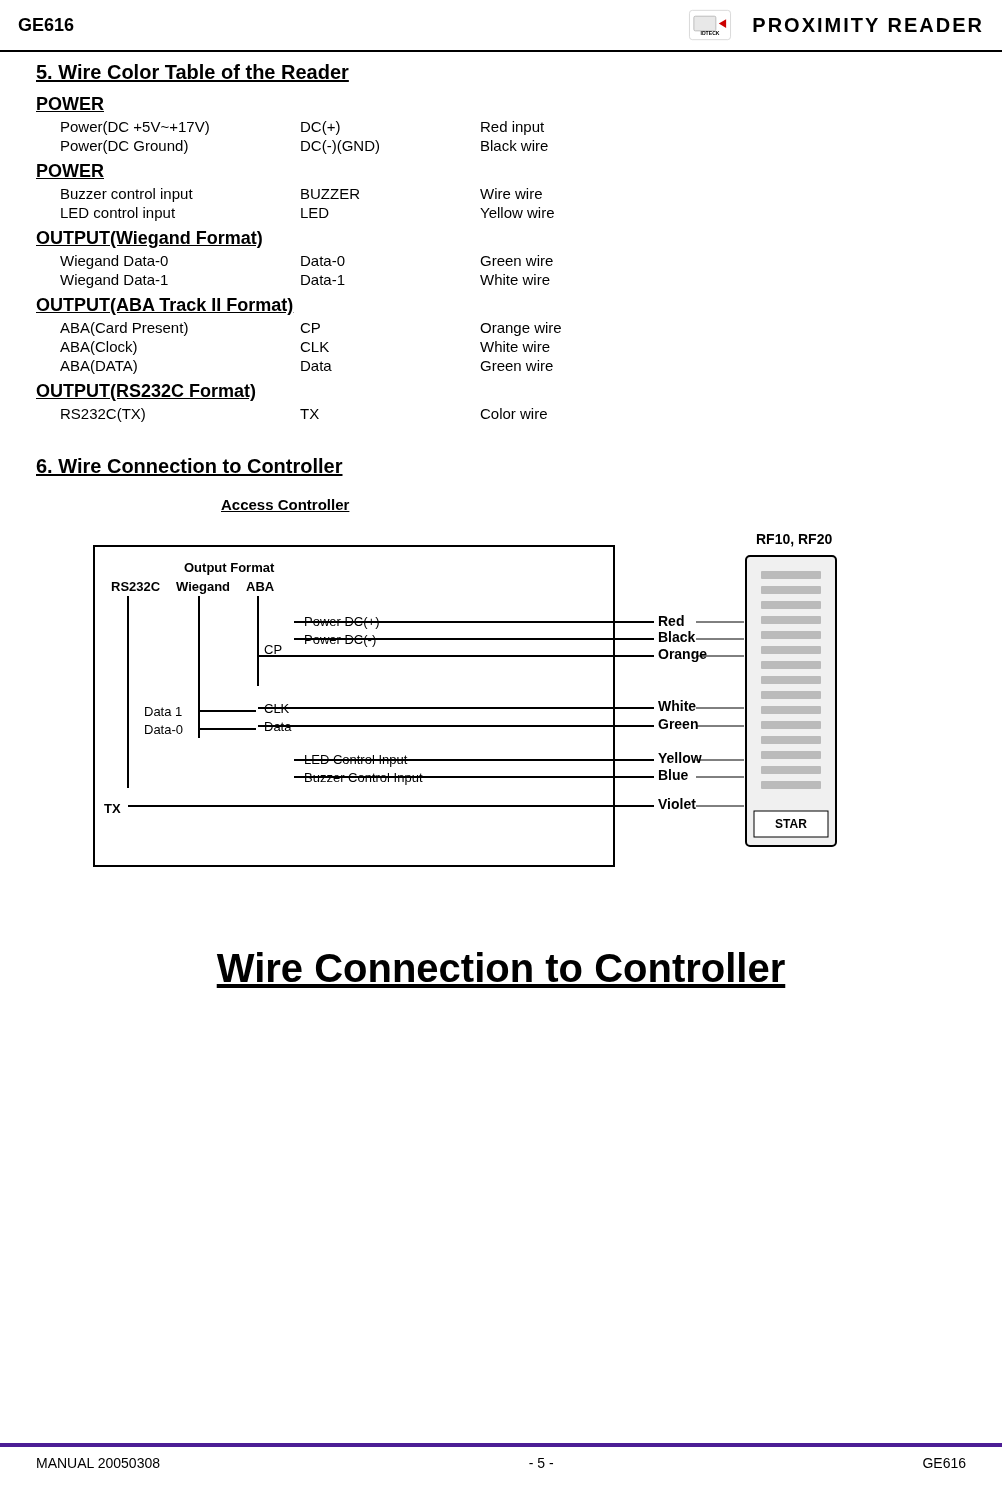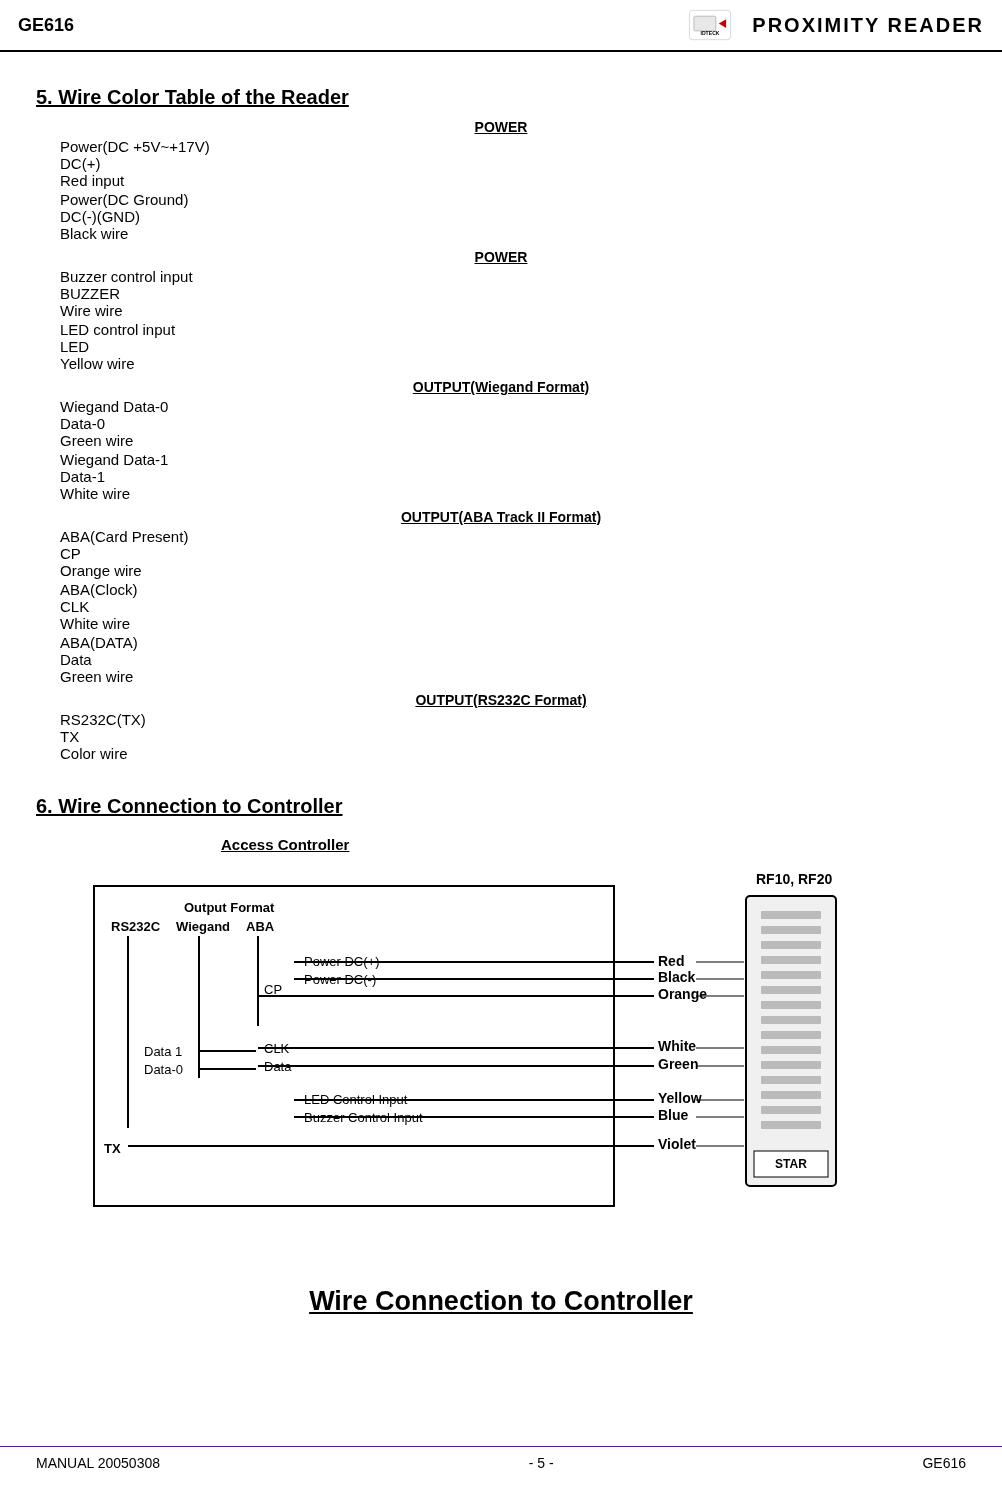--- a/index.html
+++ b/index.html
@@ -35,41 +35,39 @@
       height: 38px;
     }
     .header-title {
       font-size: 20px;
       font-weight: bold;
       letter-spacing: 2px;
     }
 
     
     .content {
-      padding: 34px 36px 18px 36px;
+      padding: 9px 36px 18px 36px;
     }
 
     .section-title {
       font-size: 20px;
       font-weight: bold;
       text-decoration: underline;
       margin-bottom: 10px;
     }
     .category-row {
       font-weight: bold;
       text-decoration: underline;
       margin-top: 6px;
       margin-bottom: 2px;
-      font-size: 14px;
-      text-align: center;
+      font-size: 18px;
     }
     .wire-row {
       display: flex;
       padding: 1px 0 1px 24px;
-      flex-direction: column;
     }
     .wire-col-1 {
       width: 240px;
       font-size: 15px;
     }
     .wire-col-2 {
       width: 180px;
       font-size: 15px;
     }
     .wire-col-3 {
@@ -94,33 +92,33 @@
       left: 185px;
       top: 0px;
       font-weight: bold;
       font-size: 15px;
       text-decoration: underline;
     }
 
     
     .footer-title {
       text-align: center;
-      font-size: 27px;
+      font-size: 40px;
       font-weight: bold;
       text-decoration: underline;
       margin-top: 30px;
       margin-bottom: 30px;
     }
 
     
     .page-footer {
       display: flex;
       justify-content: space-between;
       padding: 8px 36px;
-      border-top: 1px solid #4c1d95;
+      border-top: 4px solid #4c1d95;
       font-size: 14px;
       position: absolute;
       bottom: 18px;
       left: 0; right: 0;
     }
 
     .category-block { margin-bottom: 2px; }
   </style>
 </head>
 <body>

